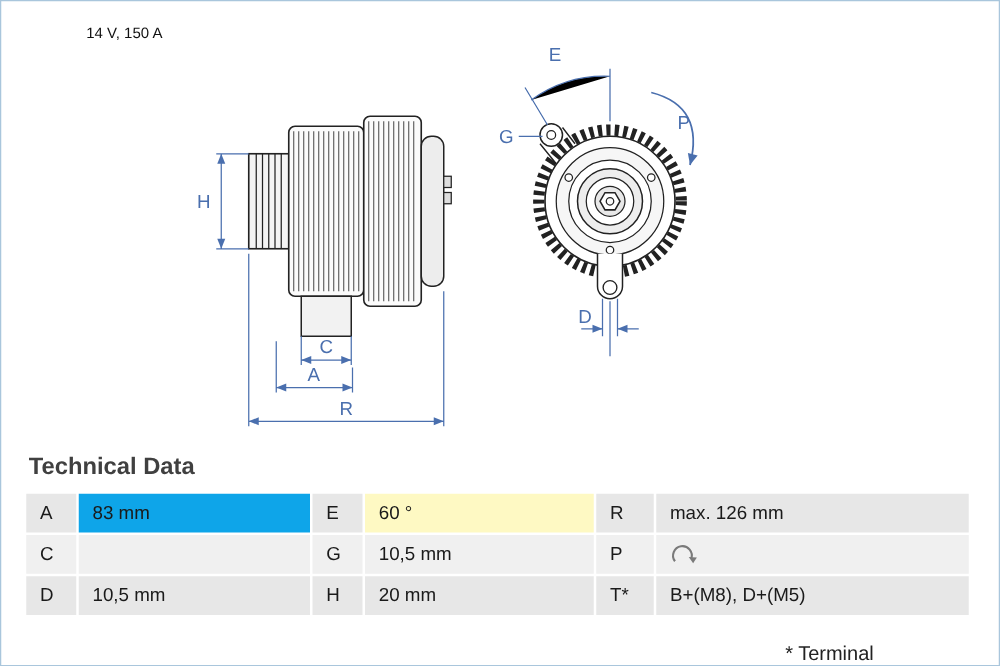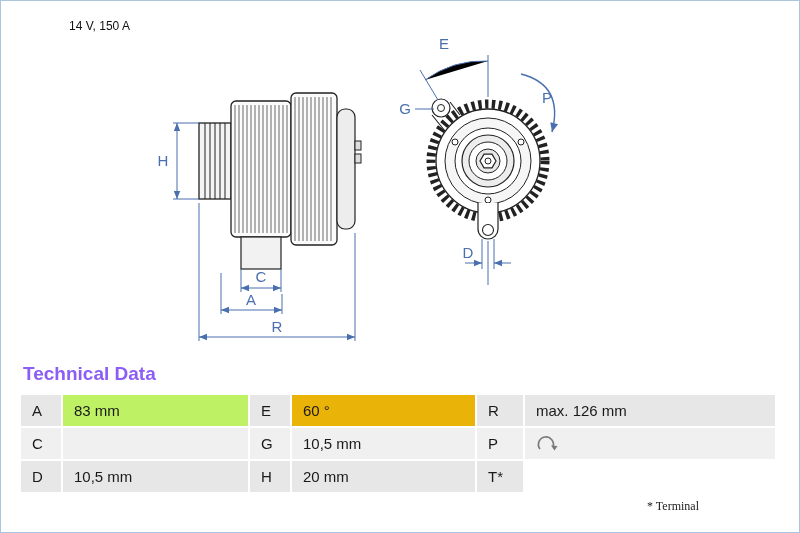--- a/index.html
+++ b/index.html
@@ -32,46 +32,45 @@
     font-size: 15px;
     fill: #4a6fae;
   }
   .tech {
     position: absolute;
     top: 358px; left: 20px; right: 24px;
   }
   .tech h2 {
     font-size: 19px;
     font-weight: bold;
-    color: #8b5cf6;
+    color: #404040;
     margin: 4px 0 10px 2px;
   }
   .data-table {
     display: grid;
     grid-template-columns: 40px 185px 40px 183px 46px 1fr;
     gap: 2px;
     background: #ffffff;
     font-size: 15px;
     color: #1a1a1a;
   }
   .cell {
     height: 31px;
     line-height: 31px;
     padding-left: 11px;
     white-space: nowrap;
     overflow: hidden;
   }
   .cell.icon-cell { display: flex; align-items: center; }
   .footnote {
-    margin-top: 7px;
-    font-size: 12px;
+    margin-top: 23px;
+    font-size: 16px;
     color: #222222;
     text-align: right;
     padding-right: 76px;
-    font-family: Liberation Serif, serif;
   }
 </style>
 </head>
 <body>
 
 <div class="frame">
 
   <div class="spec-title">14 V, 150 A</div>
 
   <svg class="drawing" viewBox="0 0 800 358">
@@ -173,41 +172,42 @@
       <text x="467" y="257" text-anchor="middle" class="dim-text" stroke="none">D</text>
     </g>
   </svg>
 
   <div class="tech">
     <h2>Technical Data</h2>
 
     <div class="data-table">
 
       <div class="cell r-a-wrap r-a cell-lbl" style="background:#e7e7e7">A</div>
-      <div class="cell" style="background:#bef264">83 mm</div>
+      <div class="cell" style="background:#0ea5e9">83 mm</div>
       <div class="cell" style="background:#e7e7e7">E</div>
-      <div class="cell" style="background:#eab308">60 °</div>
+      <div class="cell" style="background:#fef9c3">60 °</div>
       <div class="cell" style="background:#e7e7e7">R</div>
       <div class="cell" style="background:#e7e7e7">max. 126 mm</div>
 
       <div class="cell" style="background:#f0f0f0">C</div>
       <div class="cell" style="background:#f0f0f0"></div>
       <div class="cell" style="background:#f0f0f0">G</div>
       <div class="cell" style="background:#f0f0f0">10,5 mm</div>
       <div class="cell" style="background:#f0f0f0">P</div>
       <div class="cell icon-cell" style="background:#f0f0f0">
         <svg width="22" height="17" viewBox="0 0 22 17">
           <path d="M4 14 A7.5 7.5 0 1 1 17 12" stroke="#7a7a7a" stroke-width="1.7" fill="none"></path>
           <polygon points="18.5,15.5 15,10.5 21.5,11" fill="#7a7a7a"></polygon>
         </svg>
       </div>
 
       <div class="cell" style="background:#e7e7e7">D</div>
       <div class="cell" style="background:#e7e7e7">10,5 mm</div>
       <div class="cell" style="background:#e7e7e7">H</div>
       <div class="cell" style="background:#e7e7e7">20 mm</div>
       <div class="cell" style="background:#e7e7e7">T*</div>
+      <div class="cell" style="background:#e7e7e7">B+(M8), D+(M5)</div>
     </div>
 
     <div class="footnote">* Terminal</div>
   </div>
 
 </div>
 
 </body></html>

